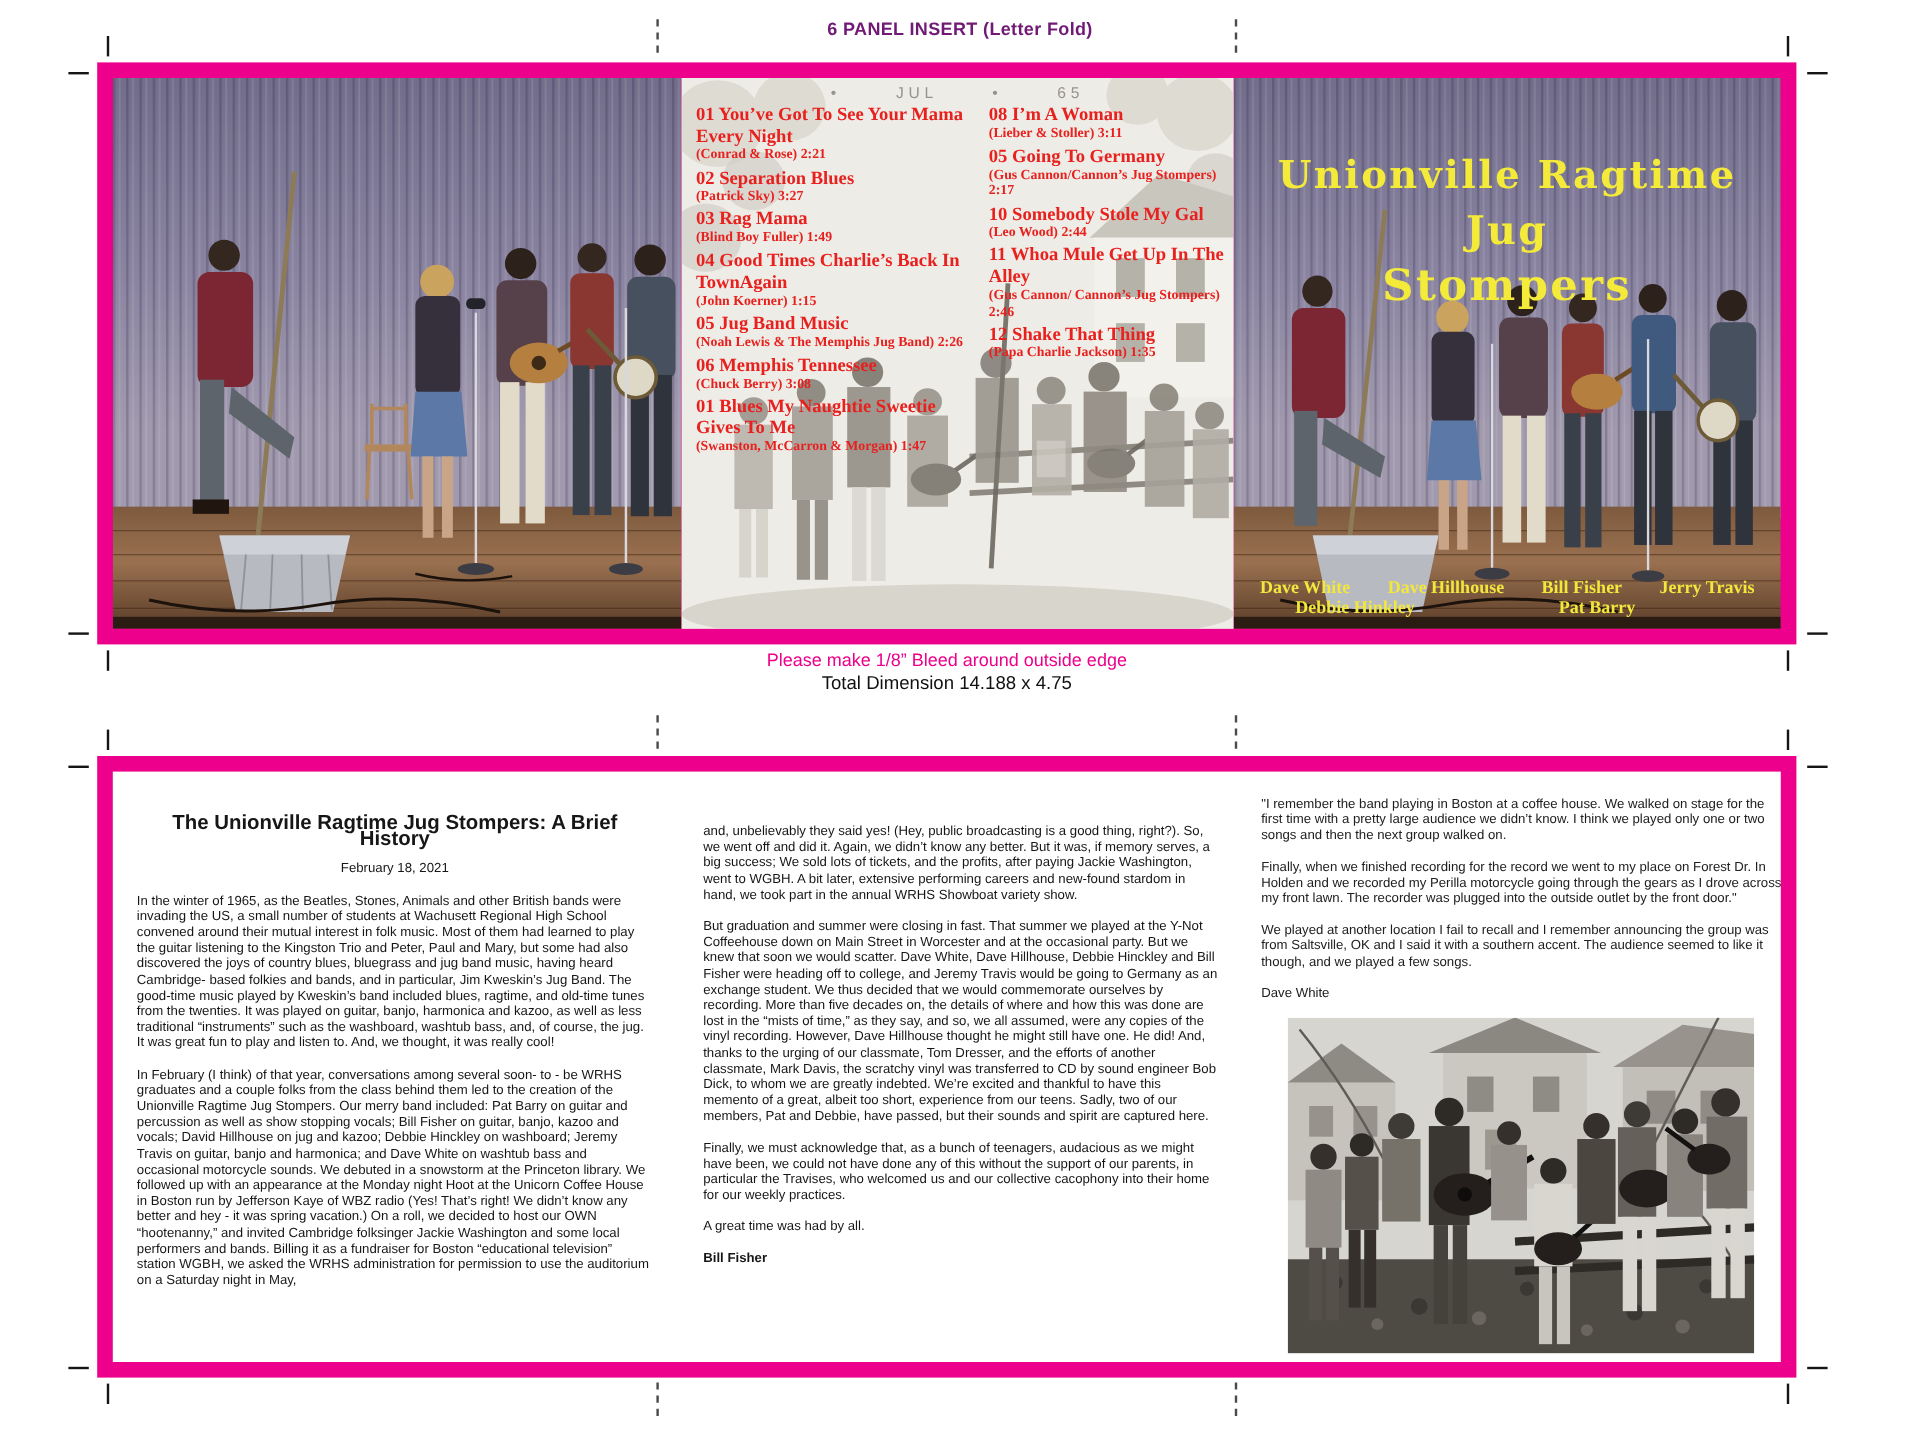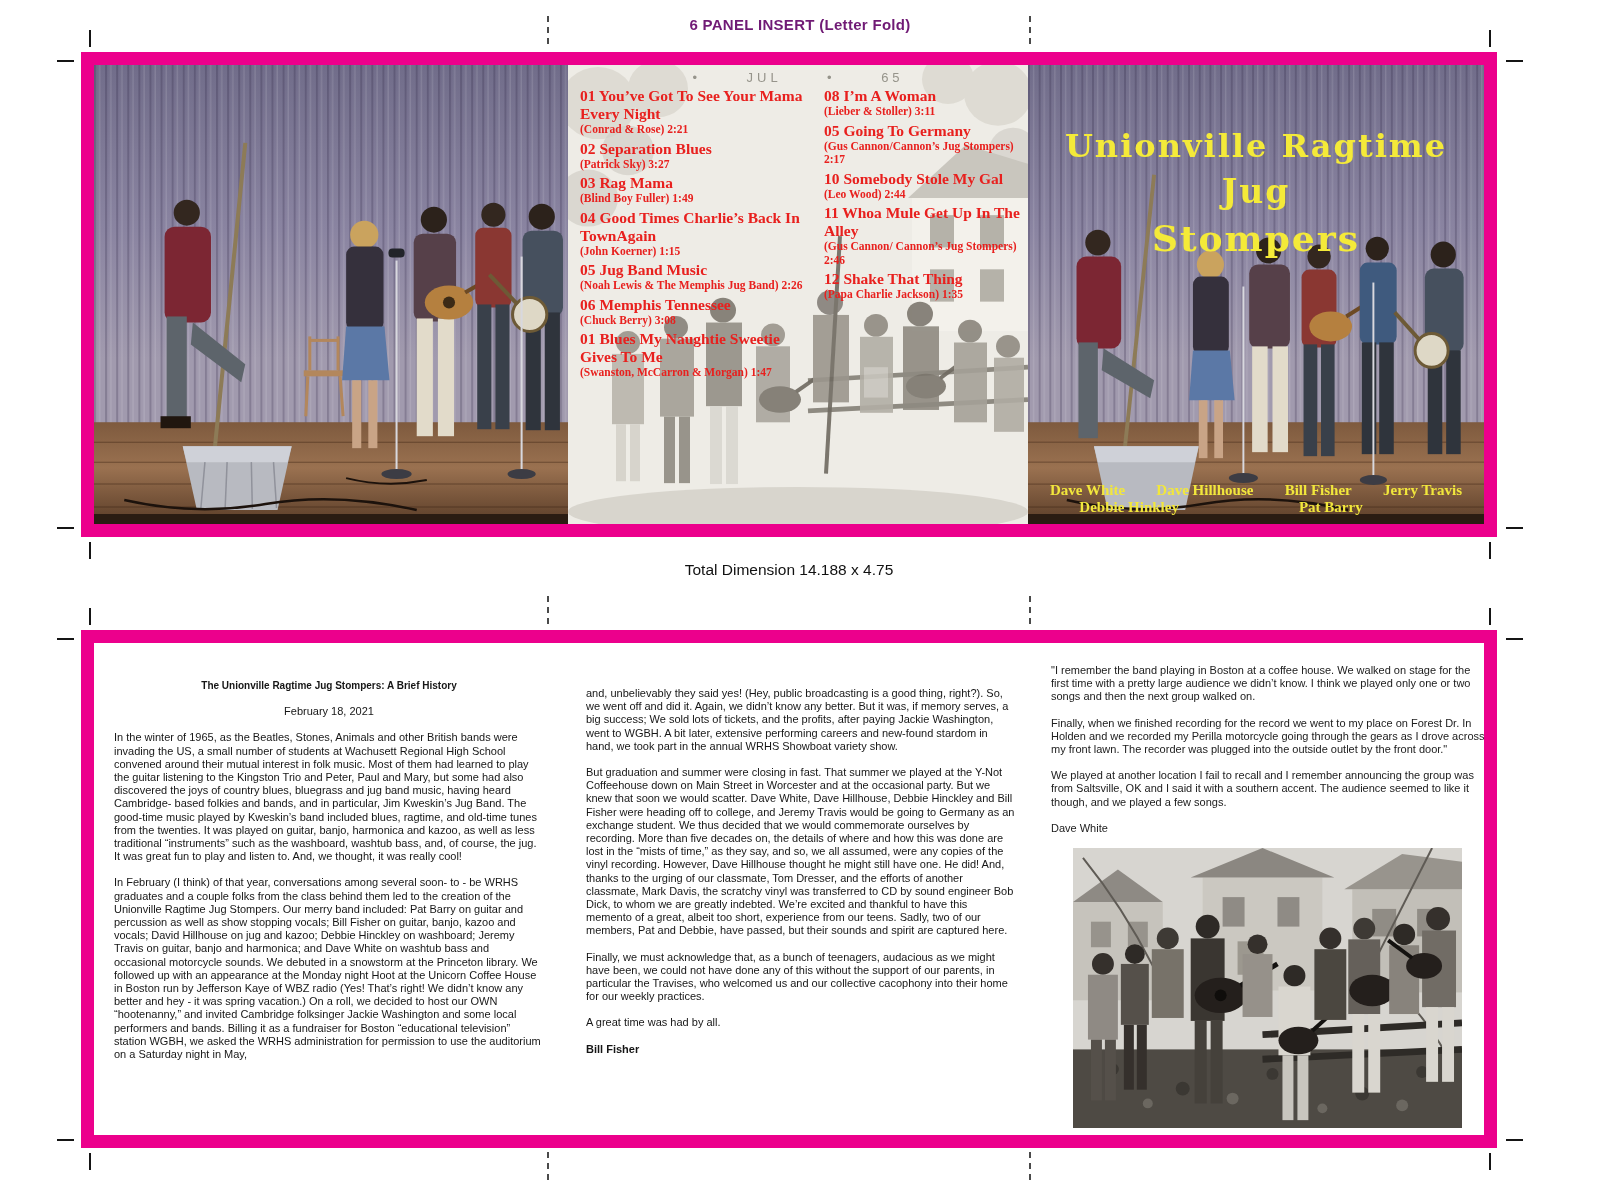--- a/index.html
+++ b/index.html
@@ -41,21 +41,21 @@
   .ct-3{font-size:36px;line-height:46px;letter-spacing:2px;}
   .cover-names{position:absolute;bottom:8px;left:0;width:100%;
                color:#f2e73c;font-family:"Liberation Serif",serif;font-weight:bold;font-size:15px;}
   .cn-row1{display:flex;justify-content:space-between;padding:0 22px;}
   .cn-row2{display:flex;justify-content:center;gap:120px;transform:translateX(-35px);margin-top:0;}
   
   .inside{position:absolute;left:81px;top:630px;width:1416px;height:518px;
           border:13px solid #EC008C;background:#fff;box-sizing:border-box;}
   .histcol{position:absolute;font-size:11px;line-height:13.2px;color:#161616;}
   .histcol p{margin:0 0 13px 0;}
-  .h-head{font-weight:bold;font-size:10px;text-align:center;margin:0 0 17px 0;}
+  .h-head{font-weight:bold;font-size:17px;text-align:center;margin:0 0 17px 0;}
   .h-date{text-align:center;margin:0 0 17px 0;}
   .c1{left:20px;top:36px;width:430px;}
   .c2{left:492px;top:44px;width:430px;}
   .c3{left:957px;top:21px;width:437px;color:#202020;}
   .sig{font-weight:bold;margin-top:0;}
   .q-line{margin:0;}
   .q-sig{margin-top:13px;}
   .bw-photo{position:absolute;left:979px;top:205px;width:389px;height:280px;overflow:hidden;}
   .bw-photo svg{width:100%;height:100%;display:block;}
 </style>
@@ -318,20 +318,21 @@
           <span>Jerry Travis</span>
         </div>
         <div class="cn-row2">
           <span>Debbie Hinkley</span>
           <span>Pat Barry</span>
         </div>
       </div>
     </div>
   </div>
 
+  <div class="bleed-note">Please make 1/8” Bleed around outside edge</div>
   <div class="dim-note">Total Dimension 14.188 x 4.75</div>
 
   <div class="cm-v" style="left:89px;top:608px"></div>
   <div class="cm-h" style="left:57px;top:638px"></div>
   <div class="cm-v" style="left:1489px;top:608px"></div>
   <div class="cm-h" style="left:1506px;top:638px"></div>
   <div class="cm-v" style="left:89px;top:1153px"></div>
   <div class="cm-h" style="left:57px;top:1139px"></div>
   <div class="cm-v" style="left:1489px;top:1153px"></div>
   <div class="cm-h" style="left:1506px;top:1139px"></div>

